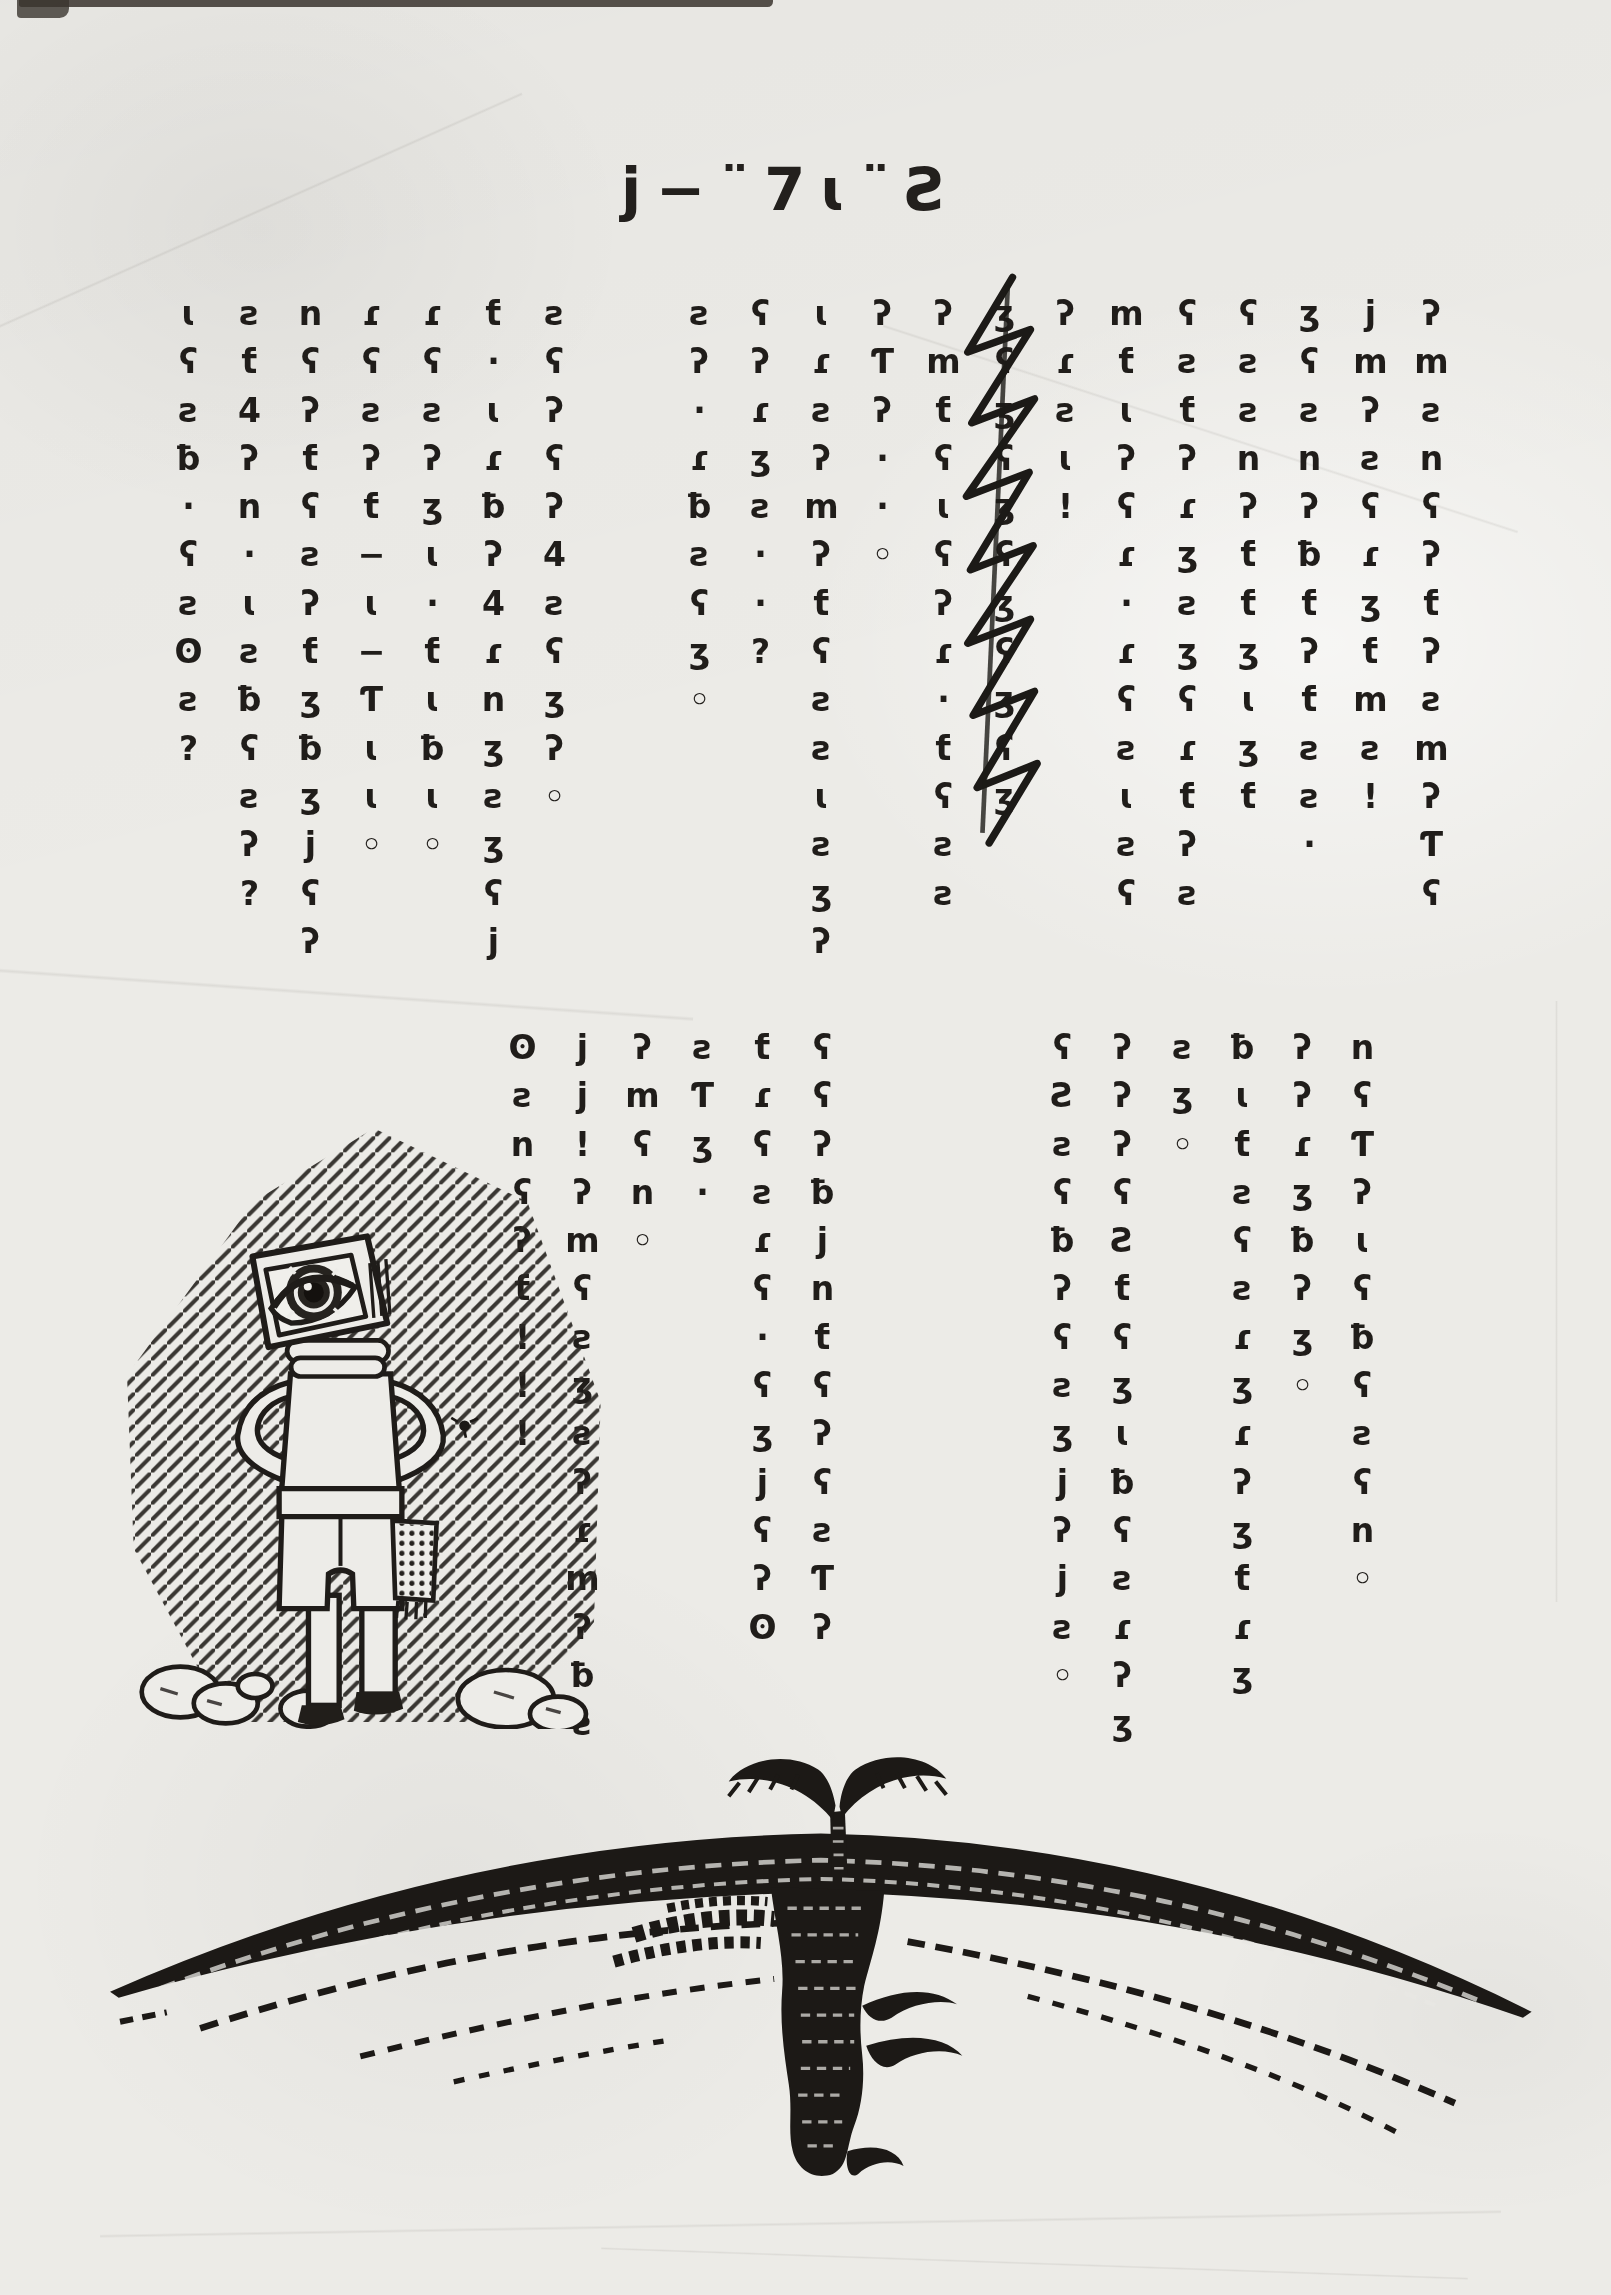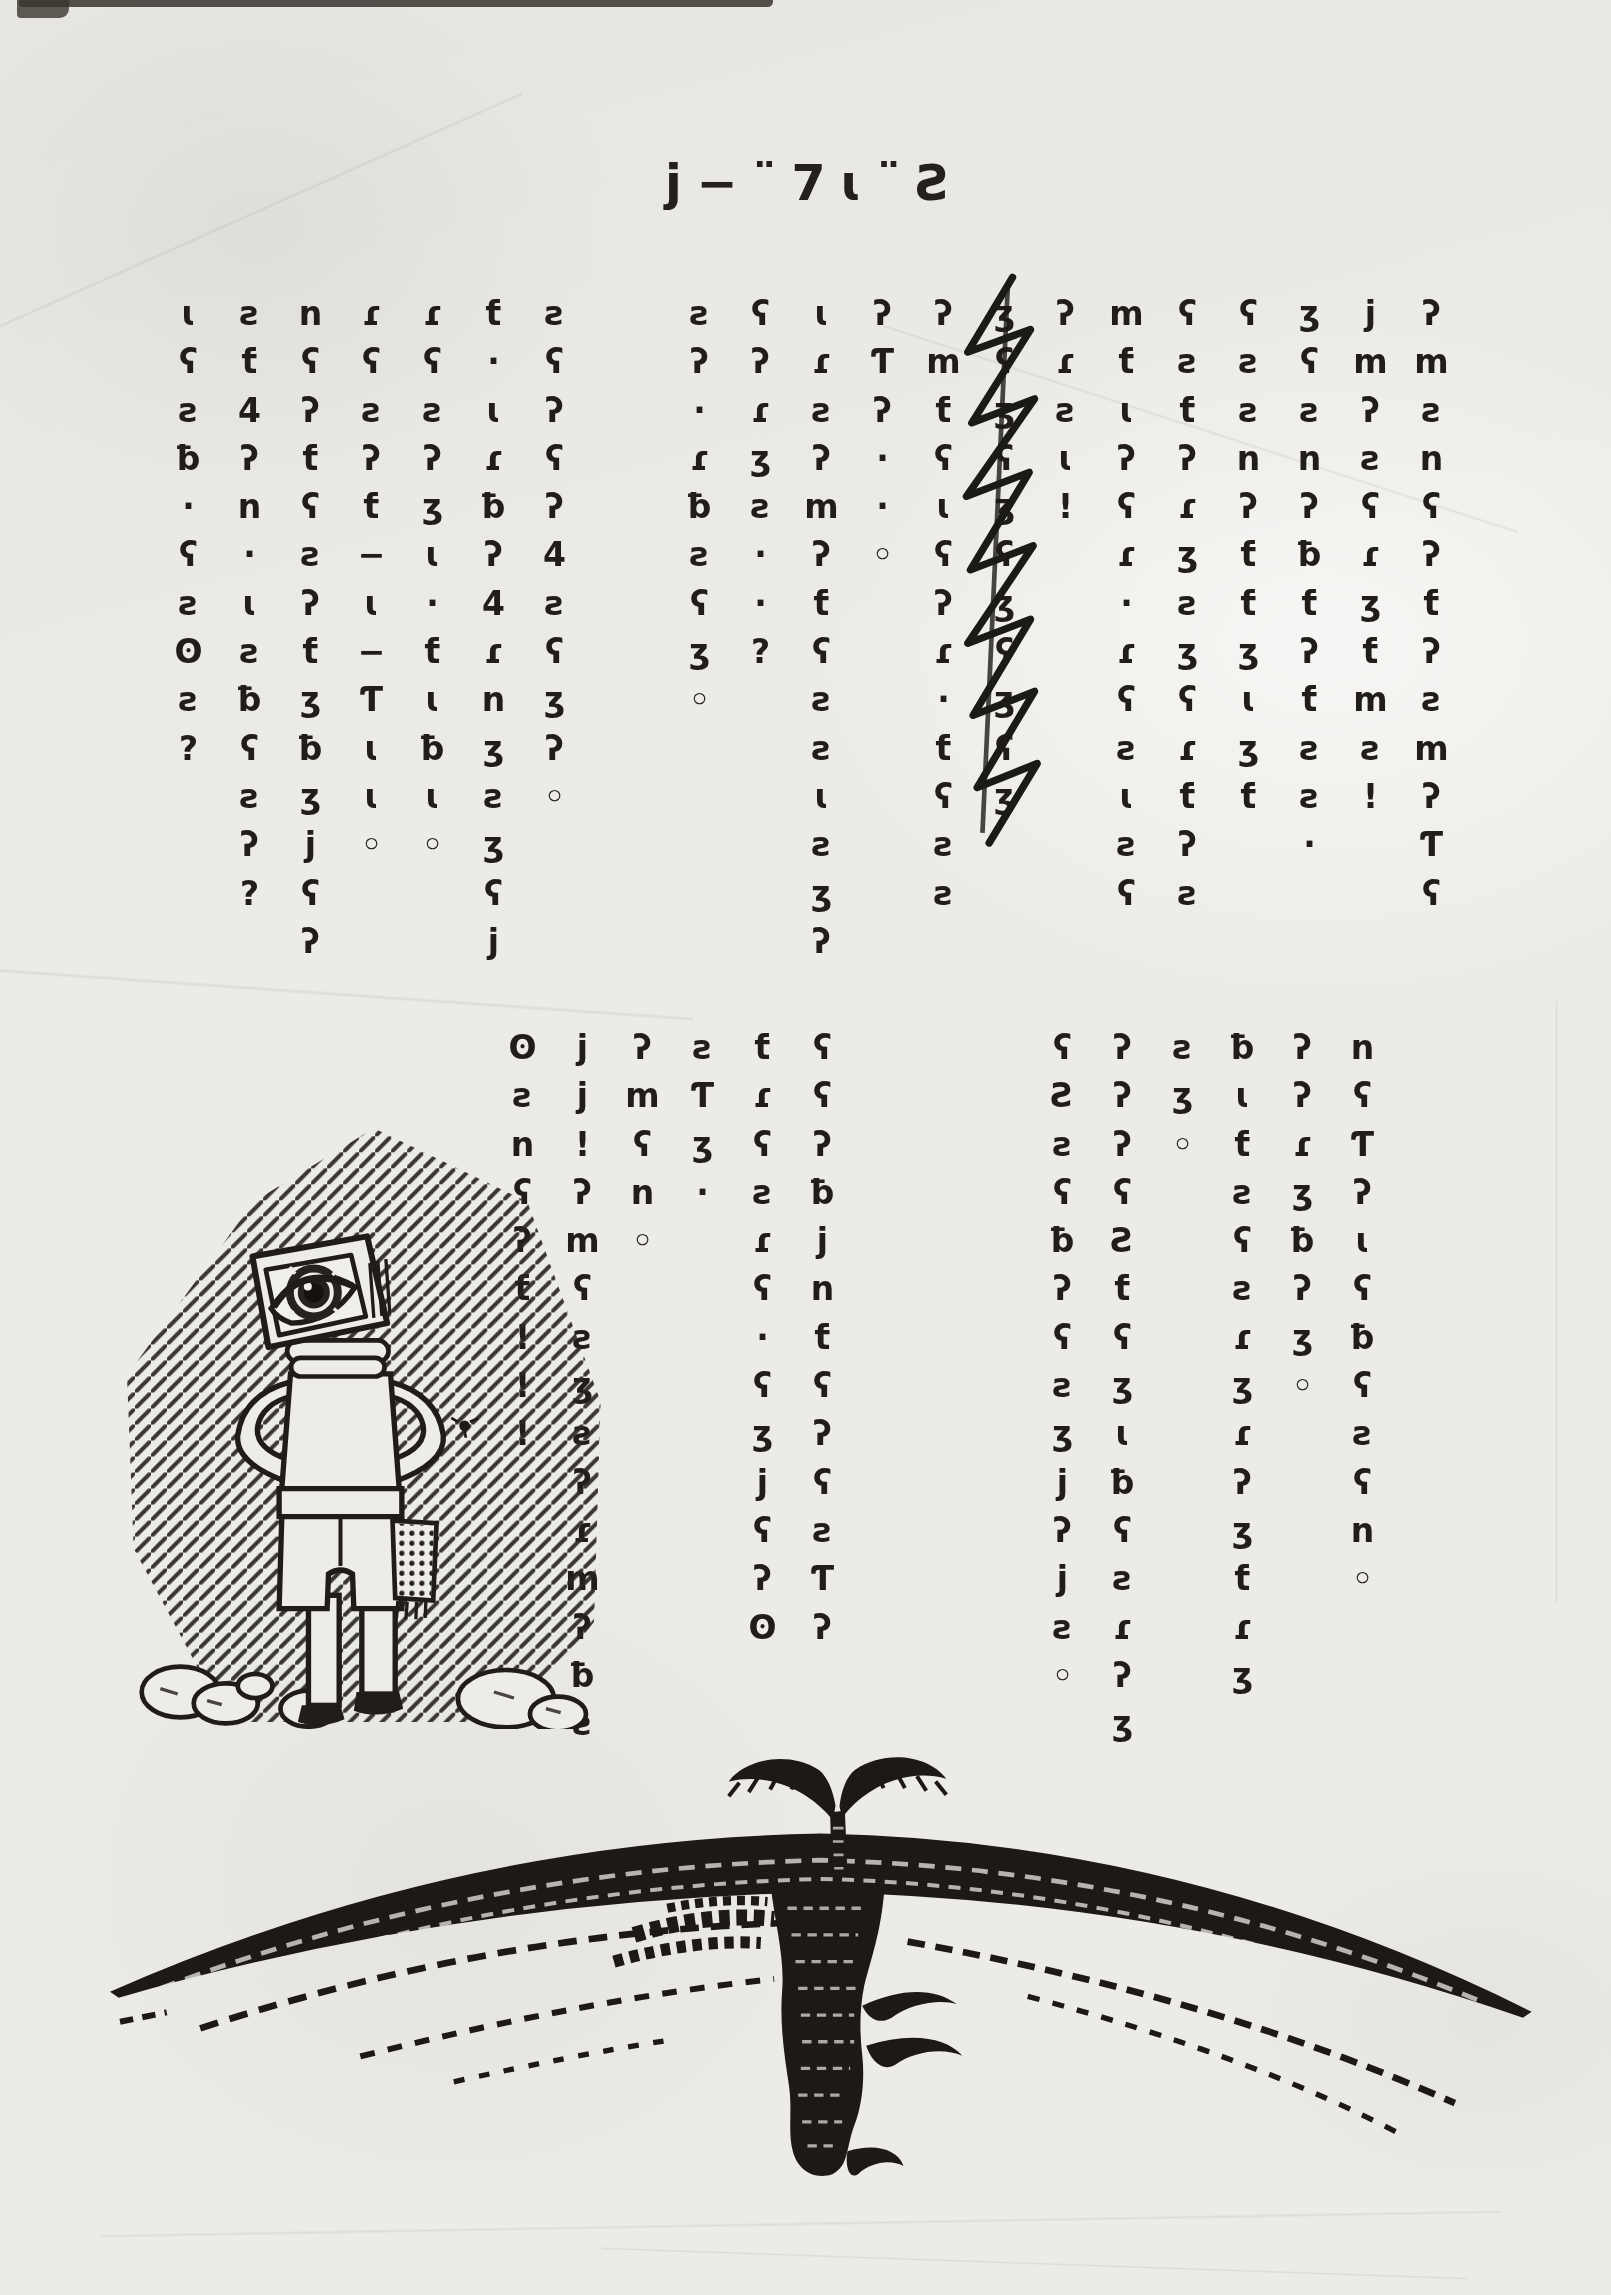--- a/index.html
+++ b/index.html
@@ -22,22 +22,22 @@
   .crease.c2{left:-40px;top:991px;width:734px;height:4.7px;transform:rotate(4deg);}
   .crease.c3{left:867px;top:427px;width:667px;height:4px;transform:rotate(18deg);}
   .crease.c4{left:100px;top:2222px;width:1401px;height:4px;transform:rotate(-1deg);}
   .crease.c5{left:601px;top:2262px;width:867px;height:3.3px;transform:rotate(2deg);}
   .crease.c6{left:1555px;top:1001px;width:3.3px;height:601px;background:linear-gradient(to right,transparent,rgba(70,64,56,.08),transparent);}
   .scan-edge-top{position:absolute;left:18.7px;top:0;width:754px;height:7.3px;background:#39342e;opacity:.85;border-radius:0 0 5.3px 2.7px;}
   .scan-edge-corner{position:absolute;left:17.3px;top:0;width:52px;height:18px;background:#39342e;opacity:.8;border-radius:0 0 9.3px 4px;}
 
   .page-title{
     position:absolute;left:621px;top:155px;
-    font-size:49px;font-weight:700;letter-spacing:14.7px;
-    color:#23201d;white-space:nowrap;margin-left:44px;
+    font-size:59px;font-weight:700;letter-spacing:14.7px;
+    color:#23201d;white-space:nowrap;
   }
 
   .vcols{
     position:absolute;
     writing-mode:vertical-rl;
     text-orientation:upright;
     font-weight:700;
     color:#201d1a;
     font-size:33px;
     letter-spacing:9.3px;

